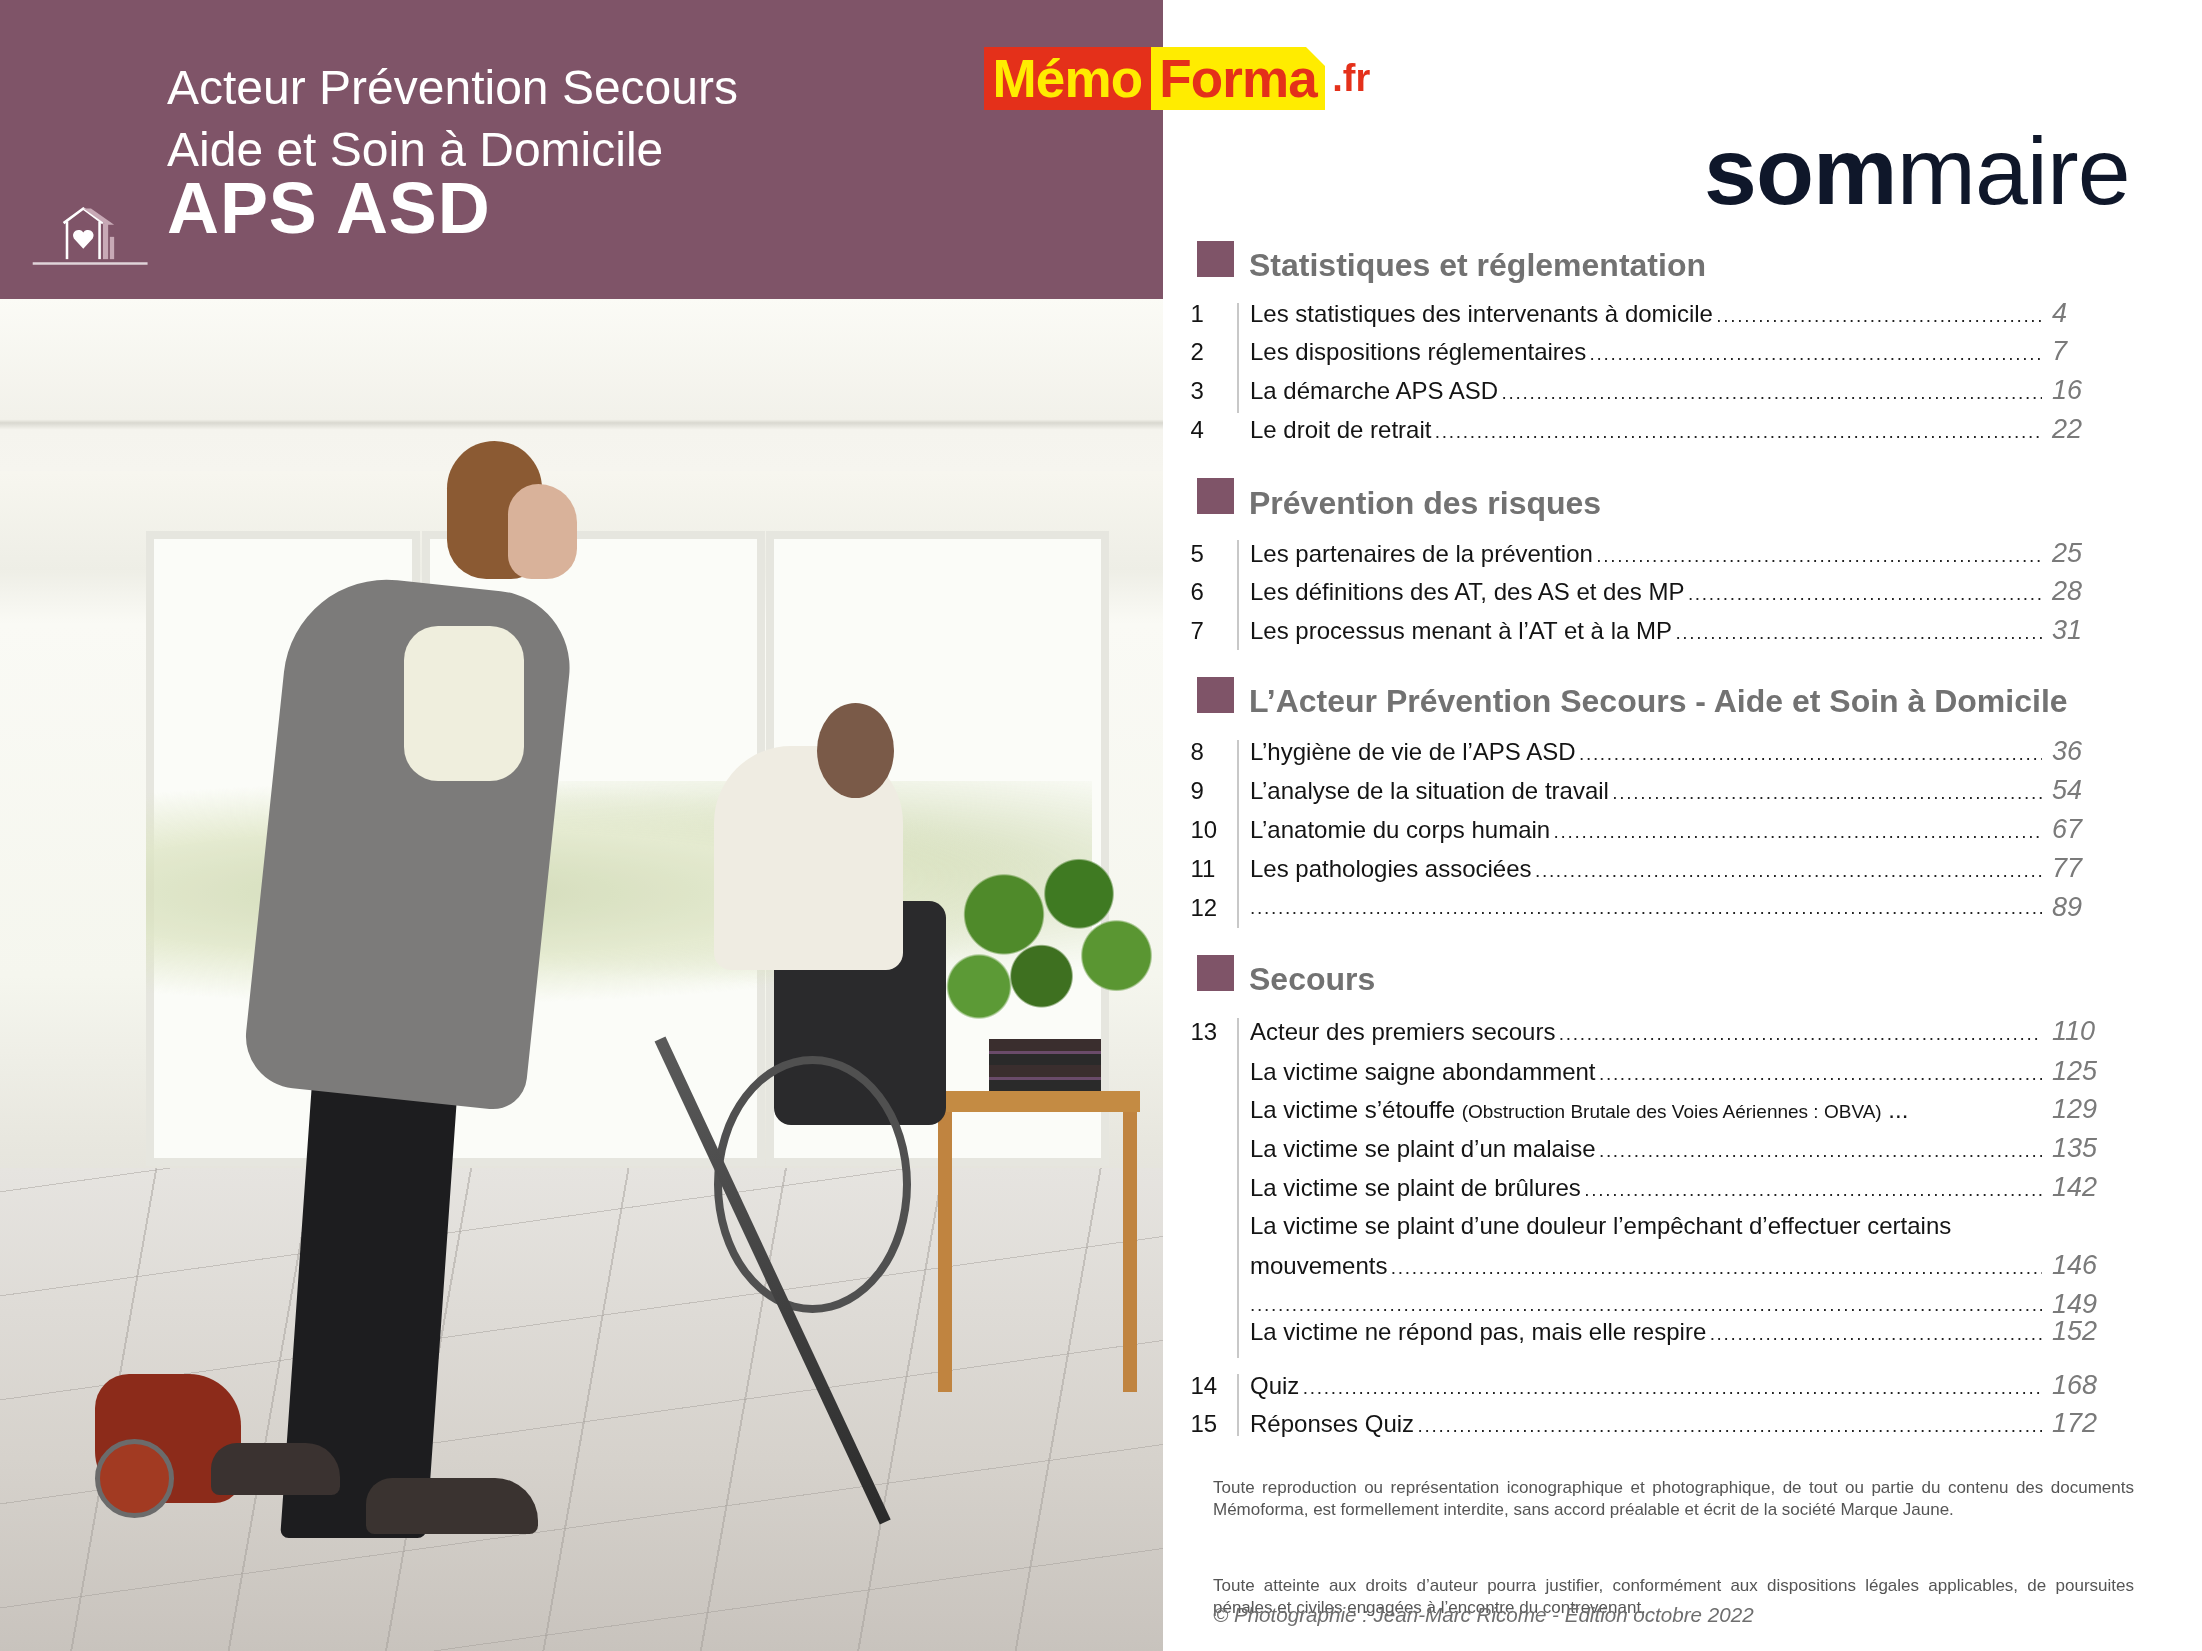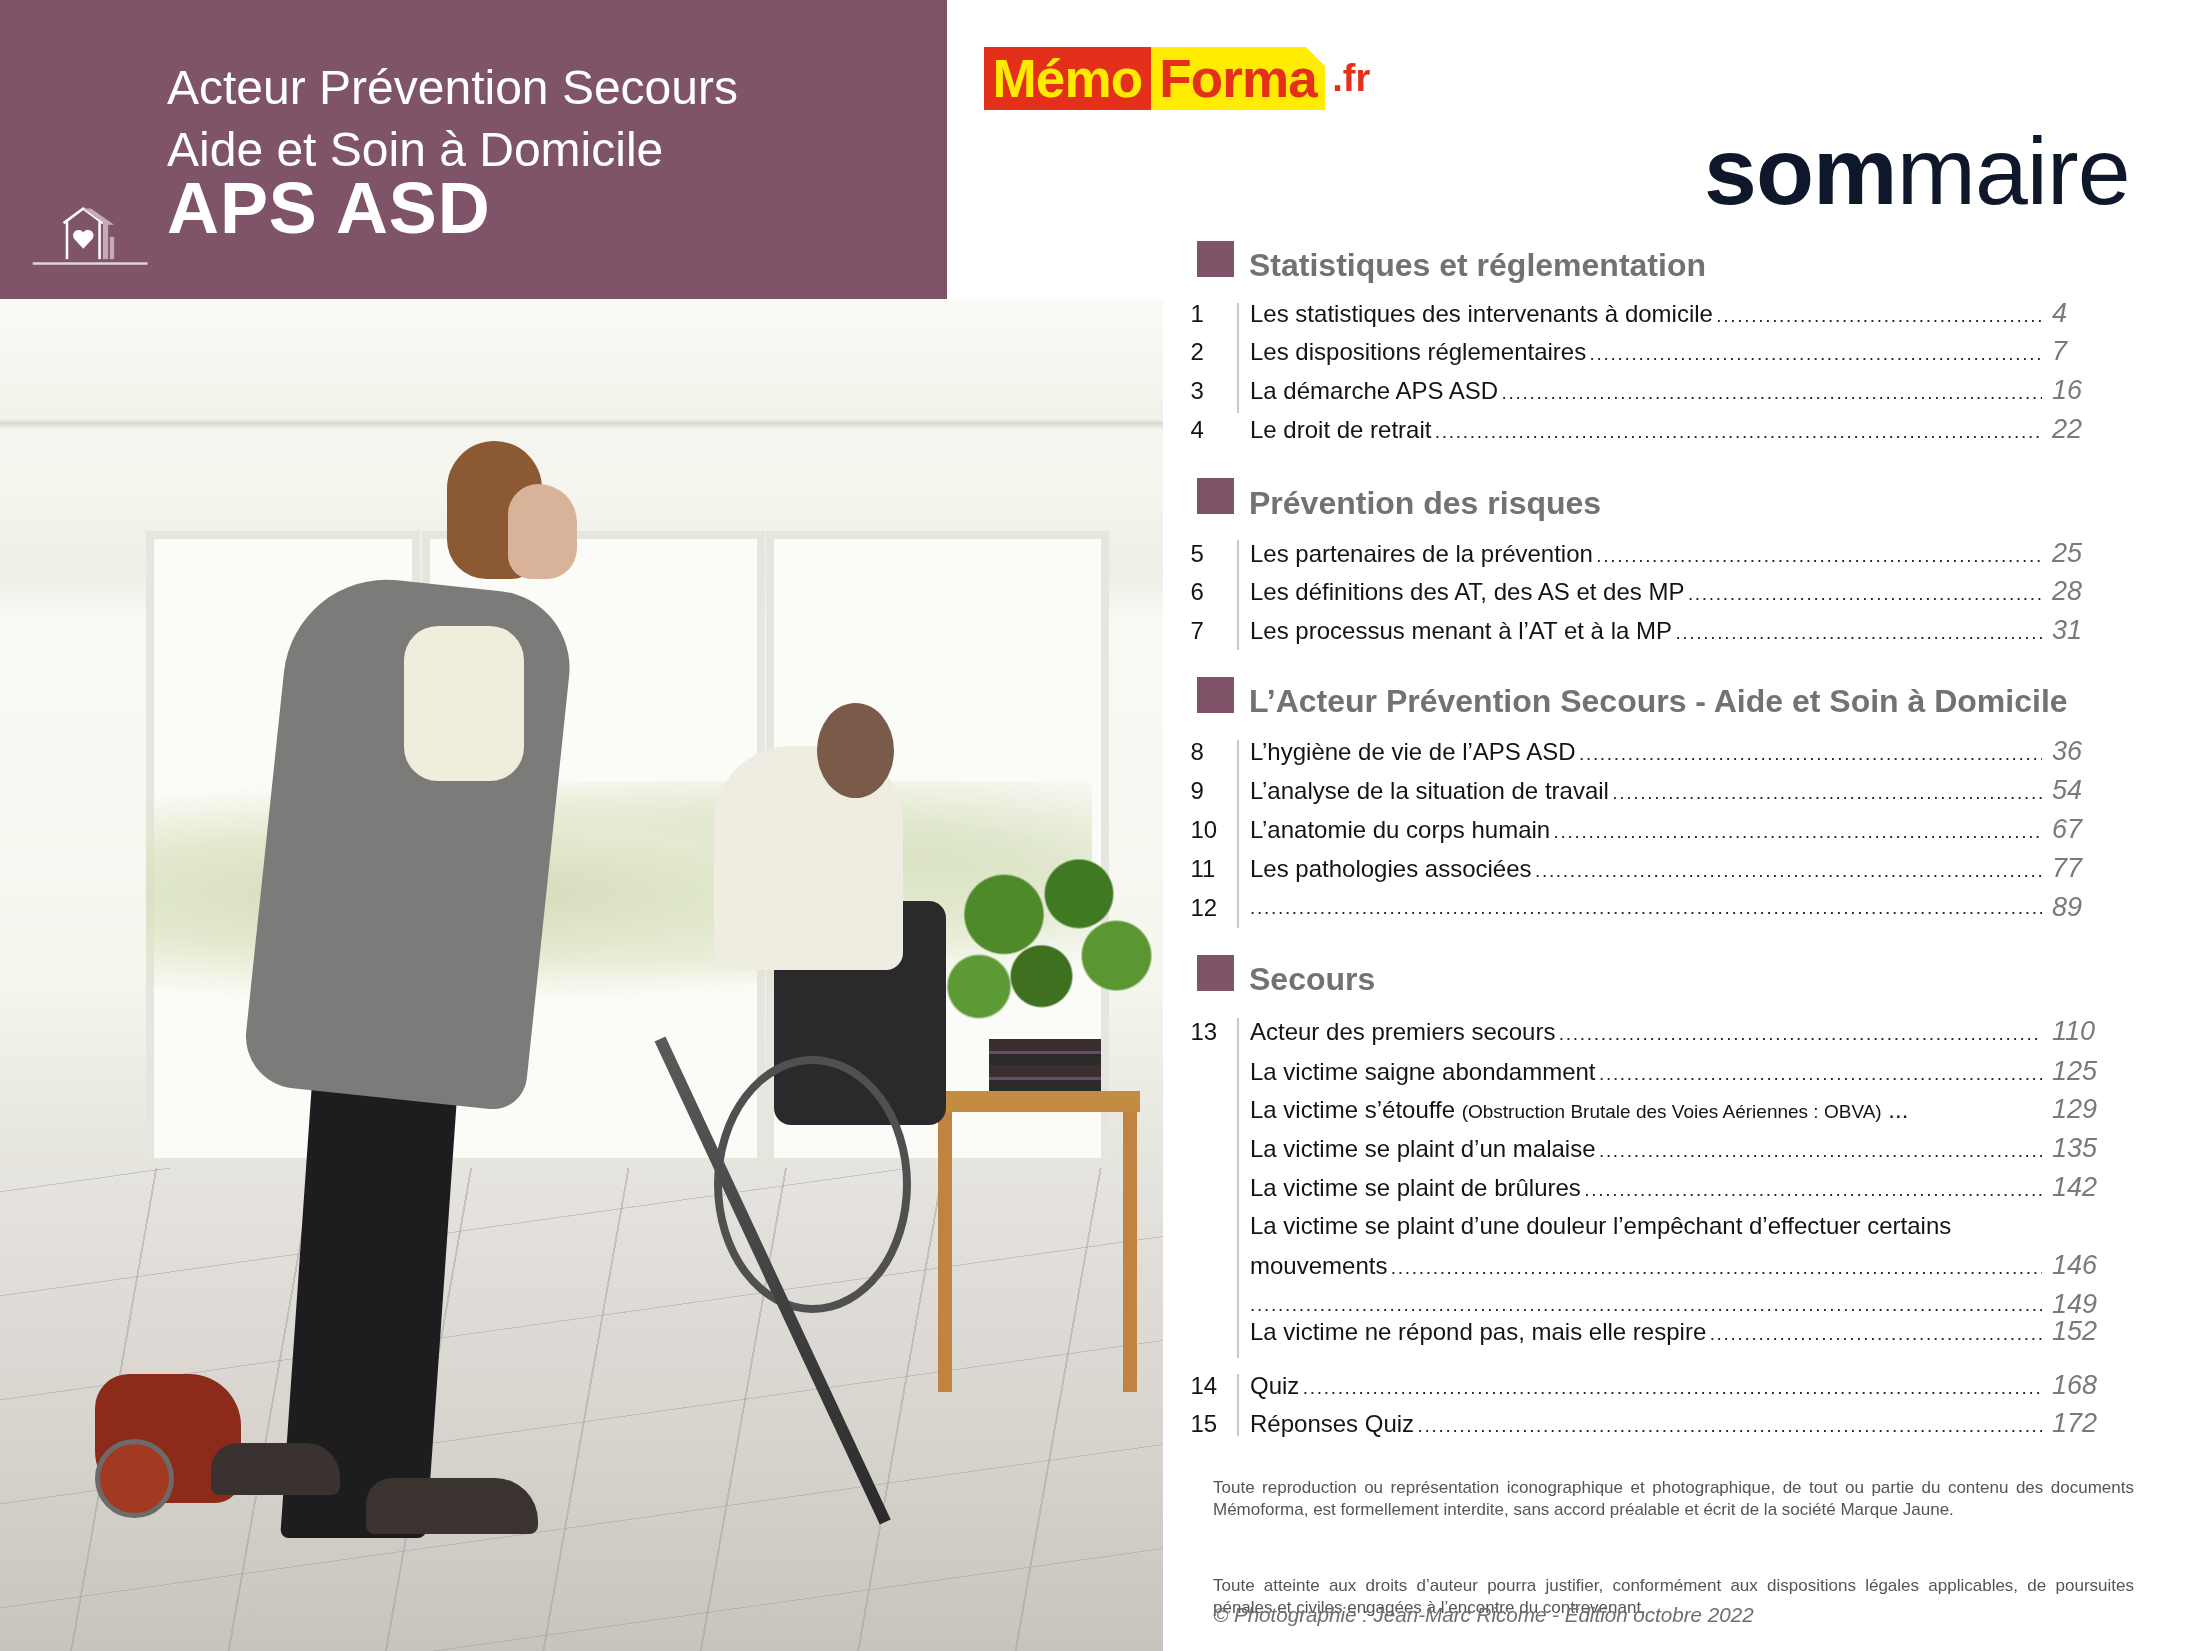--- a/index.html
+++ b/index.html
@@ -3,21 +3,21 @@
 <meta charset="utf-8">
 <style>
   html, body { margin: 0; padding: 0; }
   body {
     width: 2203px; height: 1652px; position: relative; overflow: hidden;
     background: #ffffff;
     font-family: "Liberation Sans", sans-serif;
   }
   
   .header-band {
-    position: absolute; left: 0; top: 0; width: 947px; height: 299px;
+    position: absolute; left: 0; top: 0; width: 1163px; height: 299px;
     background: #7f5468;
   }
   .title-line {
     position: absolute; left: 167px; color: #ffffff; white-space: nowrap;
     font-family: "Liberation Sans", sans-serif;
   }
   .title-l1 { top: 59px; font-size: 48px; line-height: 57px; }
   .title-l2 { top: 121px; font-size: 48px; line-height: 57px; }
   .title-main { top: 169px; font-size: 72px; line-height: 79px; font-weight: bold; letter-spacing: 0.9px; }
   .title-sub { top: 243px; font-size: 22.4px; line-height: 27.5px; }

